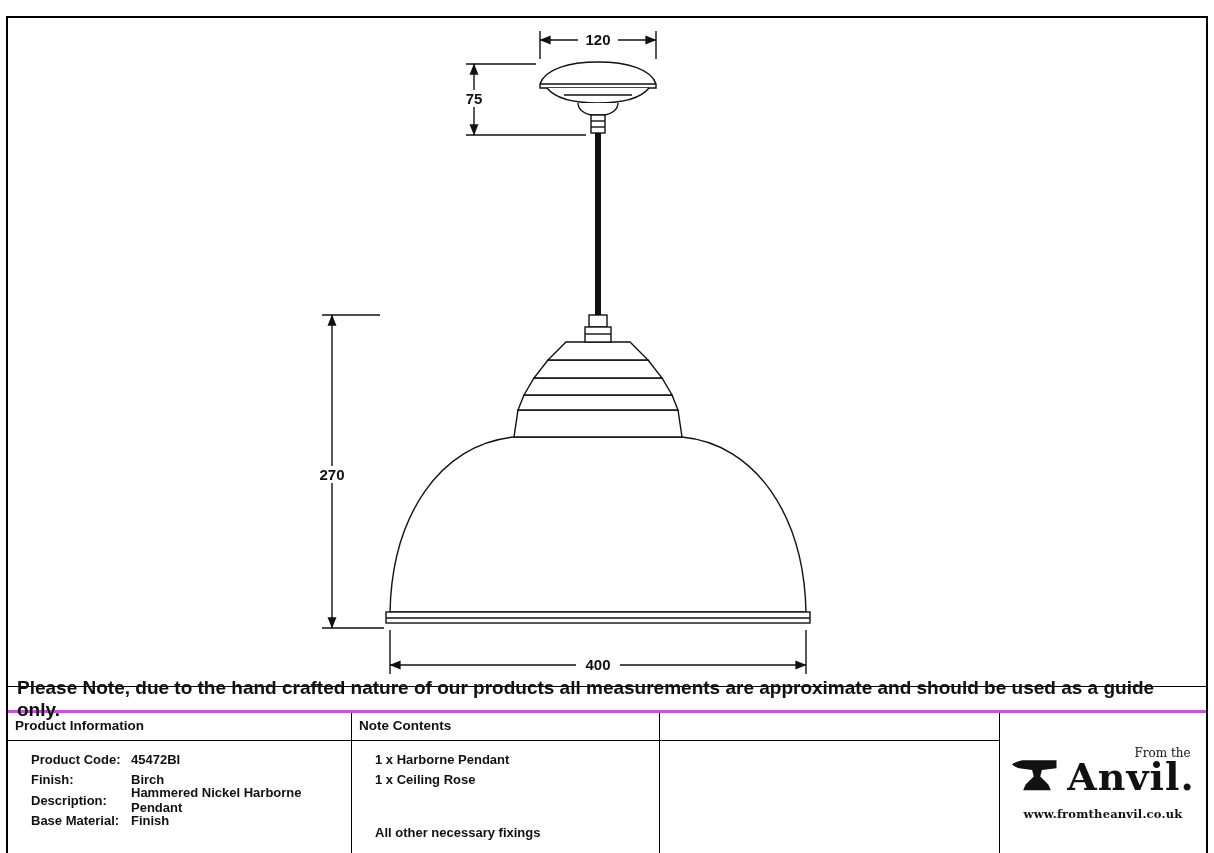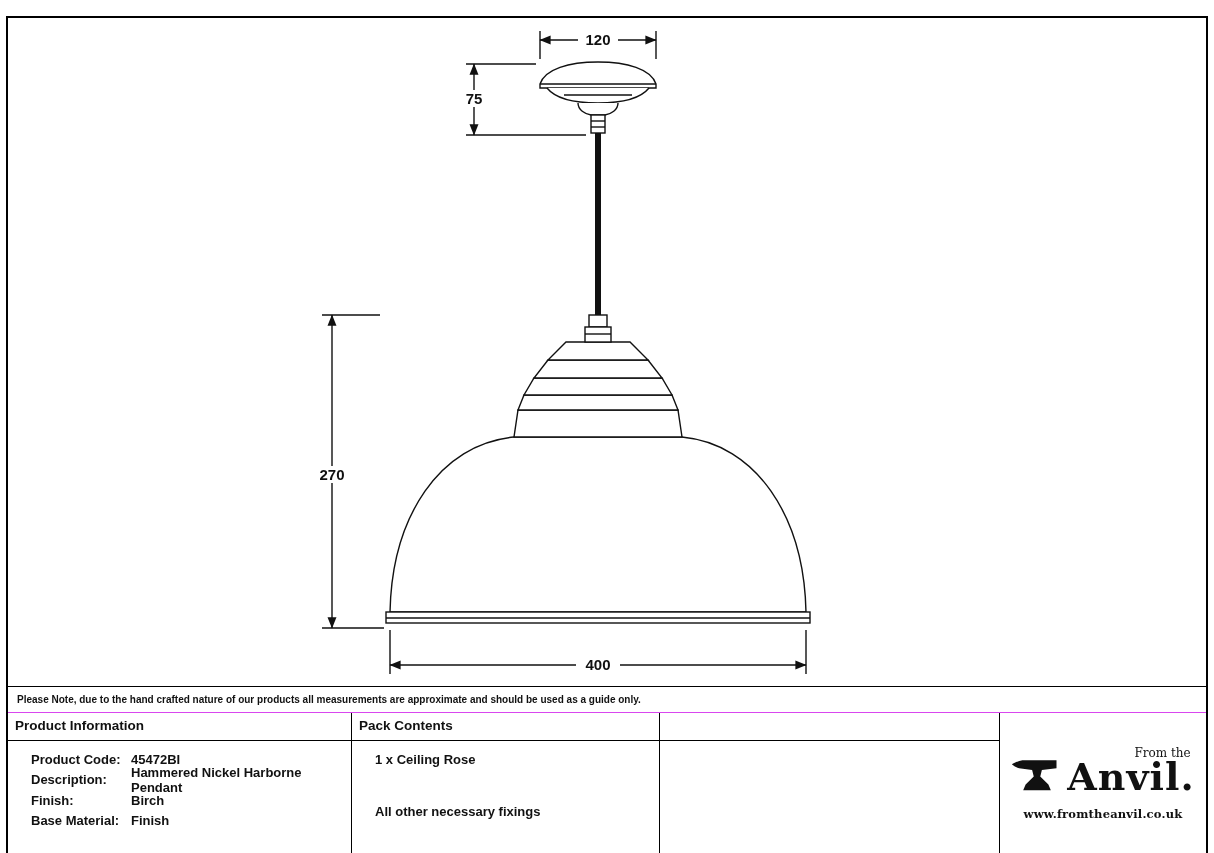--- a/index.html
+++ b/index.html
@@ -1,21 +1,21 @@
 <!DOCTYPE html>
 <html><head>
 <meta charset="utf-8">
 <style>
   * { margin:0; padding:0; box-sizing:border-box; }
   html,body { width:1214px; height:853px; background:#fff; font-family:"Liberation Sans",sans-serif; color:#111; }
   .sheet { position:absolute; left:6px; top:16px; width:1202px; height:841px; border:2px solid #000; background:#fff; display:flex; flex-direction:column; }
   .drawing-area { position:relative; flex:0 0 668px; }
   .drawing-svg { position:absolute; inset:0; width:100%; height:100%; }
   .drawing-svg text { font-family:"Liberation Sans",sans-serif; font-weight:bold; font-size:15px; fill:#111; stroke:none; text-anchor:middle; }
-  .note-row { height:27px; border-top:1px solid #000; border-bottom:1px solid #d946ef; display:flex; align-items:center; padding:10px 9px; font-size:10px; font-weight:bold; }
+  .note-row { height:27px; border-top:1px solid #000; border-bottom:3px solid #d946ef; display:flex; align-items:center; padding:10px 9px; font-size:19px; font-weight:bold; }
   .info-table { flex:1; display:grid; grid-template-columns:344px 308px 340px 206px; grid-template-rows:28px 1fr; }
   .cell-r { border-right:1px solid #000; }
   .header-cell { border-bottom:1px solid #000; font-weight:bold; font-size:13.5px; padding:5px 7px; }
   .body-cell { padding:8px 23px; font-size:13px; font-weight:bold; }
   .pi-row { display:flex; height:20.5px; align-items:center; }
   .pi-label { width:100px; flex:0 0 100px; }
   .pc-item { height:20.5px; display:flex; align-items:center; }
   .pc-footer { margin-top:32px; height:20.5px; display:flex; align-items:center; }
   .logo-cell { grid-column:4; grid-row:1 / 3; display:flex; flex-direction:column; align-items:center; justify-content:center; }
   .logo-top { display:flex; align-items:flex-end; gap:4px; }
@@ -110,21 +110,21 @@
     </svg>
   </div>
 
   <div class="note-row">
     <span>Please Note, due to the hand crafted nature of our products all measurements are approximate and should be used as a guide only.</span>
   </div>
 
   <div class="info-table">
 
     <div class="header-cell cell-r">Product Information</div>
-    <div class="header-cell cell-r">Pack Contents</div>
+    <div class="header-cell cell-r">Note Contents</div>
     <div class="header-cell cell-r"></div>
 
     <div class="logo-cell">
       <div class="logo-top">
         <svg width="52" height="42" viewBox="0 0 64 48">
           <path d="M1,12 Q8,8 14,7 L56,7 L56,17 L38,19 L36,27 L46,37 L49,44 L15,44 L18,37 L28,27 L26,19 L10,17 Q4,15 1,12 Z" fill="#111"></path>
         </svg>
         <div class="logo-text">
           <span class="from-the">From the</span>
           <span class="anvil-name">Anvil.</span>
@@ -132,34 +132,35 @@
       </div>
       <div class="website">www.fromtheanvil.co.uk</div>
     </div>
 
     <div class="body-cell cell-r">
       <div class="pi-row">
         <span class="pi-label">Product Code:</span>
         <span>45472BI</span>
       </div>
       <div class="pi-row">
+        <span class="pi-label">Finish:</span>
+        <span>Birch</span>
+      </div>
+      <div class="pi-row">
         <span class="pi-label">Description:</span>
         <span>Hammered Nickel Harborne Pendant</span>
-      </div>
-      <div class="pi-row">
-        <span class="pi-label">Finish:</span>
-        <span>Birch</span>
       </div>
       <div class="pi-row">
         <span class="pi-label">Base Material:</span>
         <span>Finish</span>
       </div>
     </div>
 
     <div class="body-cell cell-r">
+      <div class="pc-item">1 x Harborne Pendant</div>
       <div class="pc-item">1 x Ceiling Rose</div>
       <div class="pc-footer">All other necessary fixings</div>
     </div>
 
     <div class="body-cell cell-r"></div>
 
   </div>
 
 </div>
 

